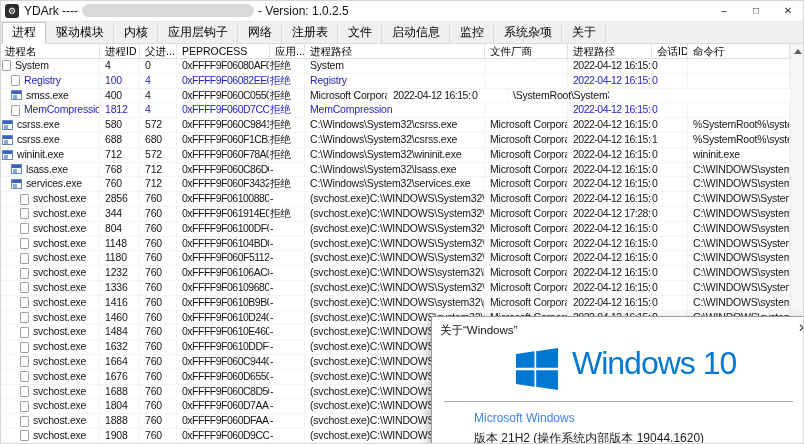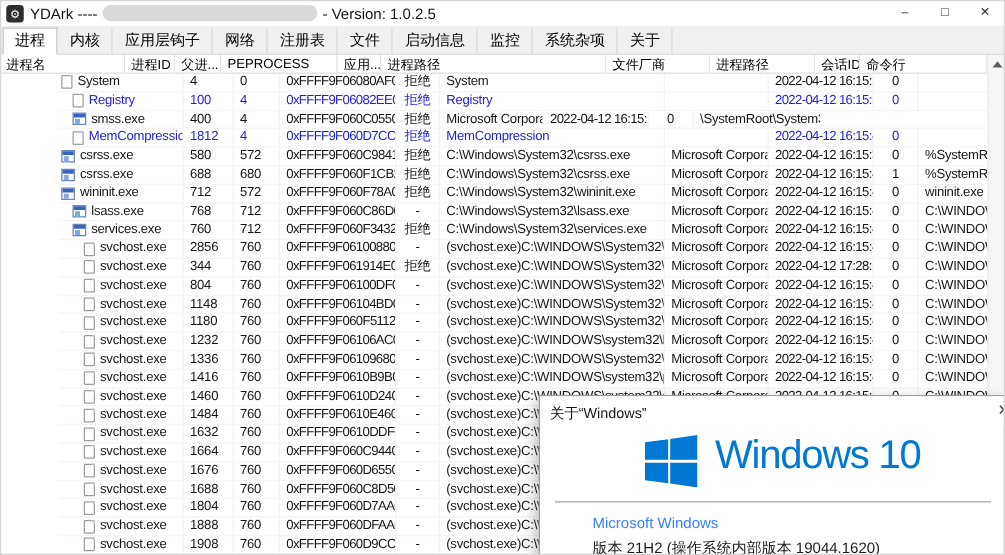--- a/index.html
+++ b/index.html
@@ -26,25 +26,25 @@
   .tab { font-size:12px; color:#000; padding:2px 9px 3px 9px; line-height:15px;
     border:1px solid transparent; border-bottom:none; white-space:nowrap;
     border-right:1px solid #dadada; }
   .tab.active { background:#fff; border:1px solid #c4c4c4; border-bottom:1px solid #fff;
     margin-bottom:-1px; }
   
   .thead { position:absolute; left:0; top:44px; width:790px; height:15px;
     display:flex; background:#fff; border-bottom:1px solid #e0e0e0; }
   .hcell { font-size:10.5px; color:#000; padding:1px 0 0 5px; white-space:nowrap;
     overflow:hidden; border-right:1px solid #e4e4e4; flex:none; }
-  .rows { position:absolute; left:0; top:59px; width:790px; height:385px; overflow:hidden;padding-left:47px; }
+  .rows { position:absolute; left:0; top:59px; width:790px; height:385px; overflow:hidden; }
   .row { display:flex; height:14.81px; border-bottom:1px solid #f5f5f5; }
   .cell { font-size:10.5px; line-height:13.8px; padding-left:5px; white-space:nowrap;
     overflow:hidden; border-right:1px solid #f3f3f3; flex:none; letter-spacing:-0.2px; }
-  .cell.center { text-align:center; padding-left:0; }
+  .cell.center { padding-left:0; }
   .cell.mono-ish { letter-spacing:-0.5px; }
   .row.blue .cell { color:#2323cd; }
   .namecell { display:flex; align-items:center; }
   .ic { flex:none; position:relative; margin-right:4px; }
   .ic.page { width:9px; height:11px; background:#fff; border:1px solid #9f9f9f; border-radius:1px; }
   .ic.page::before { content:""; position:absolute; top:-1px; right:-1px; width:0; height:0;
     border-left:3px solid transparent; border-top:3px solid #c0c0c0; }
   .ic.app { width:11px; height:10px; border:1px solid #6b86b8; background:#fff; }
   .ic.app::before { content:""; position:absolute; left:0; top:0; right:0; height:3px; background:#3565c0; }
   .ic.app::after { content:""; position:absolute; left:1px; top:4px; width:4px; height:4px; background:#85a7e2; }
@@ -84,20 +84,21 @@
   <span class="title-text">- Version: 1.0.2.5</span>
   <div class="wincontrols">
     <div class="winbtn">–</div>
     <div class="winbtn">□</div>
     <div class="winbtn">✕</div>
   </div>
 </div>
 
 <div class="tabbar" id="tabbar">
     <div class="tab active">进程</div>
+    <div class="tab">驱动模块</div>
     <div class="tab">内核</div>
     <div class="tab">应用层钩子</div>
     <div class="tab">网络</div>
     <div class="tab">注册表</div>
     <div class="tab">文件</div>
     <div class="tab">启动信息</div>
     <div class="tab">监控</div>
     <div class="tab">系统杂项</div>
     <div class="tab">关于</div>
   </div>

